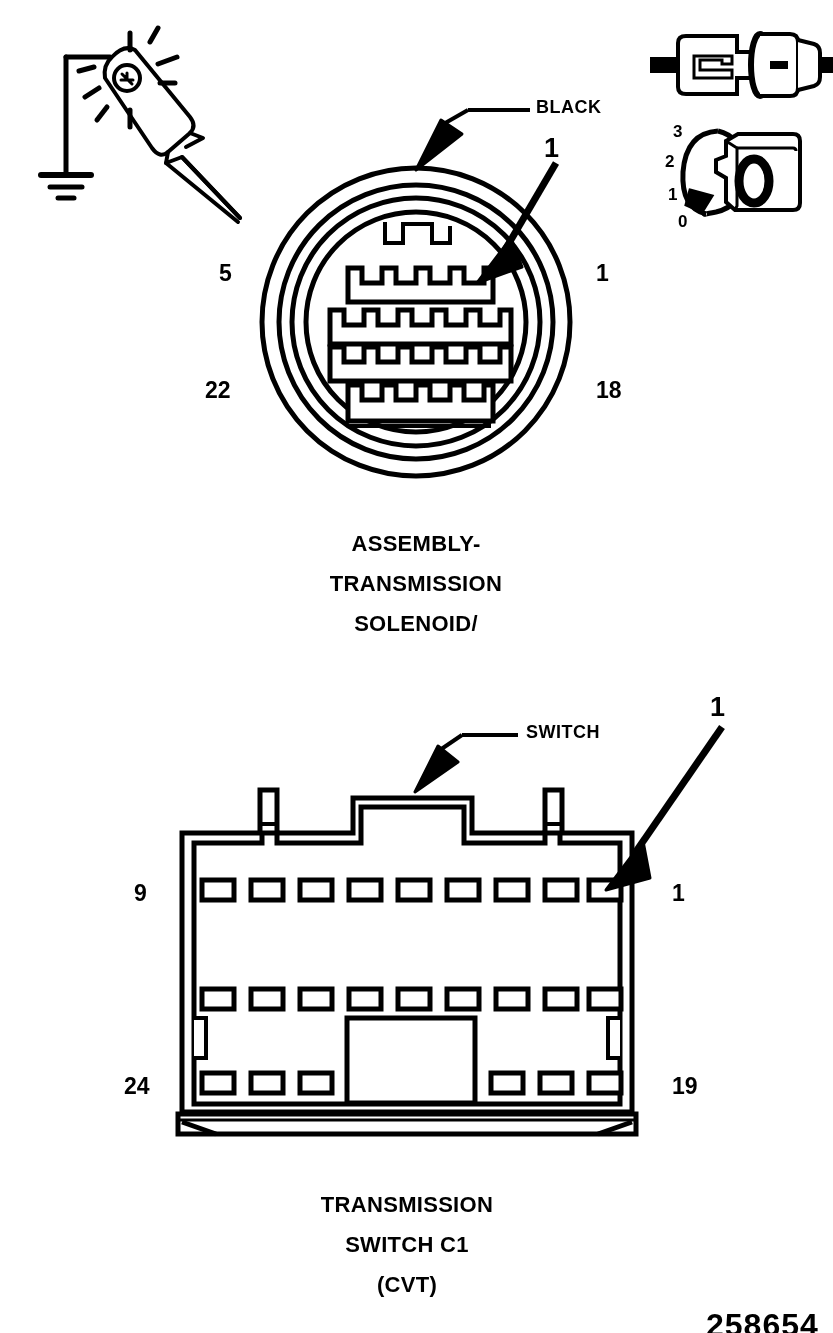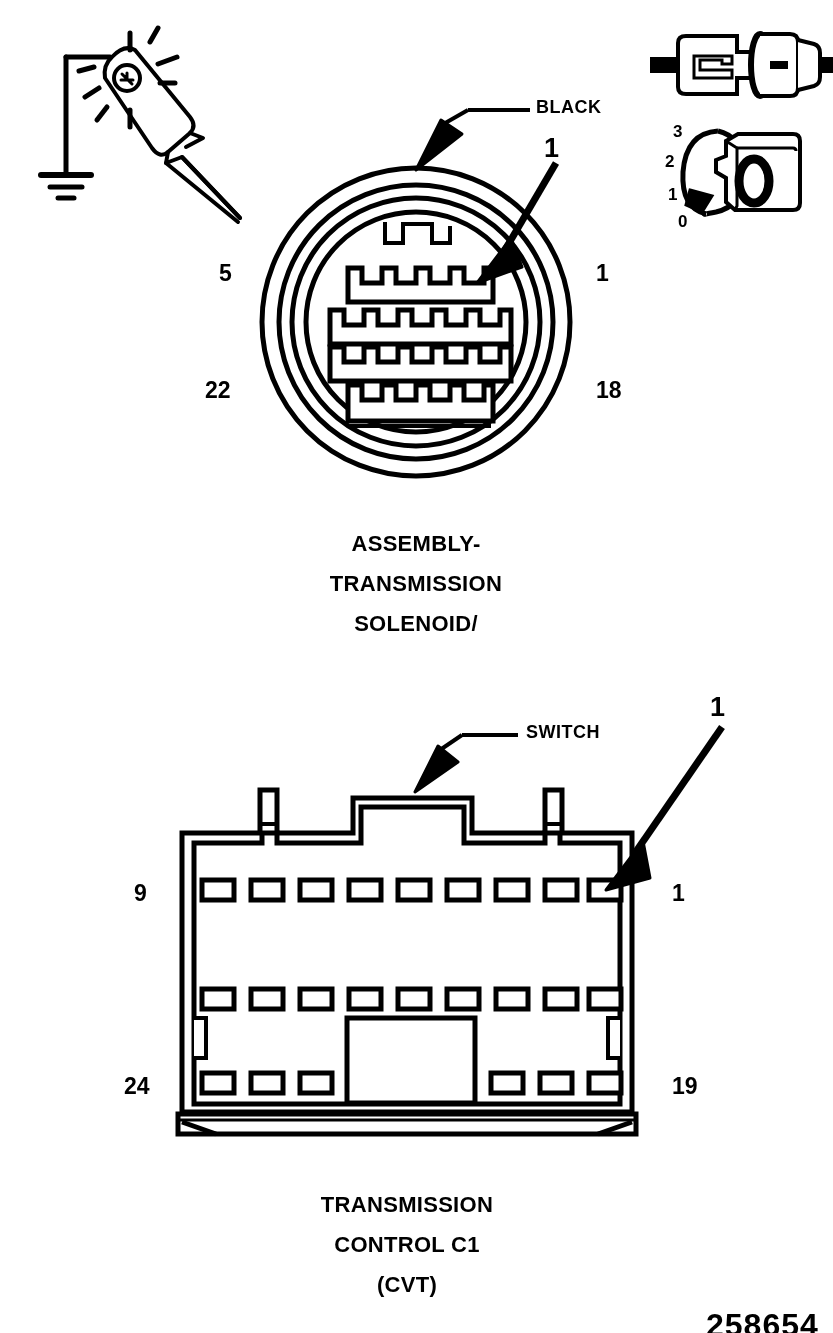--- a/index.html
+++ b/index.html
@@ -261,19 +261,19 @@
   <span class="lbl lbl-color" style="left:526px; top:723px;">SWITCH</span>
   <span class="lbl lbl-arrownum" style="left:710px; top:694px;">1</span>
 
   <span class="lbl lbl-num" style="left:134px; top:882px;">9</span>
   <span class="lbl lbl-num" style="left:672px; top:882px;">1</span>
   <span class="lbl lbl-num" style="left:124px; top:1075px;">24</span>
   <span class="lbl lbl-num" style="left:672px; top:1075px;">19</span>
 
   <div class="caption" style="left:257px; top:1185px; width:300px;">
     <div>TRANSMISSION</div>
-    <div>CONTROL C1</div>
+    <div>SWITCH C1</div>
     <div>(CVT)</div>
   </div>
 
   <span class="fig-no" style="left:706px; top:1283px;margin-top:24px;">258654</span>
 
 </div>
 
 </body></html>

